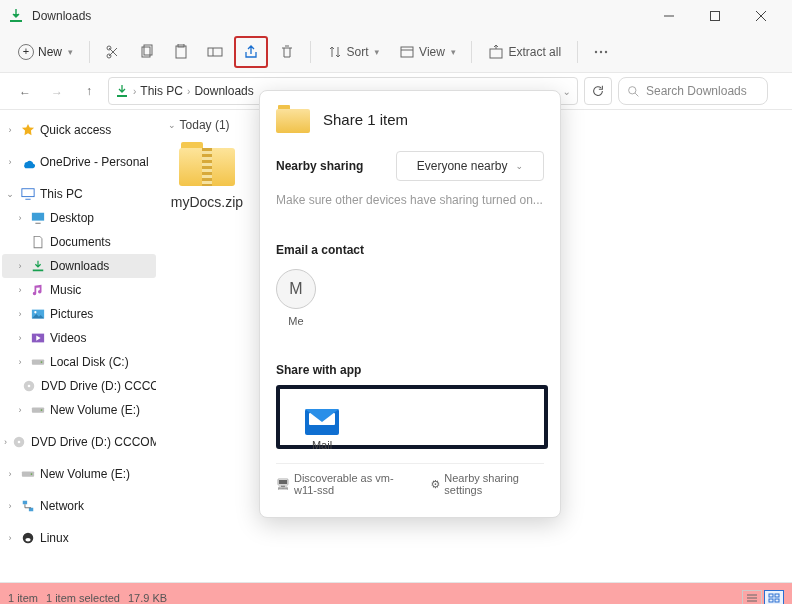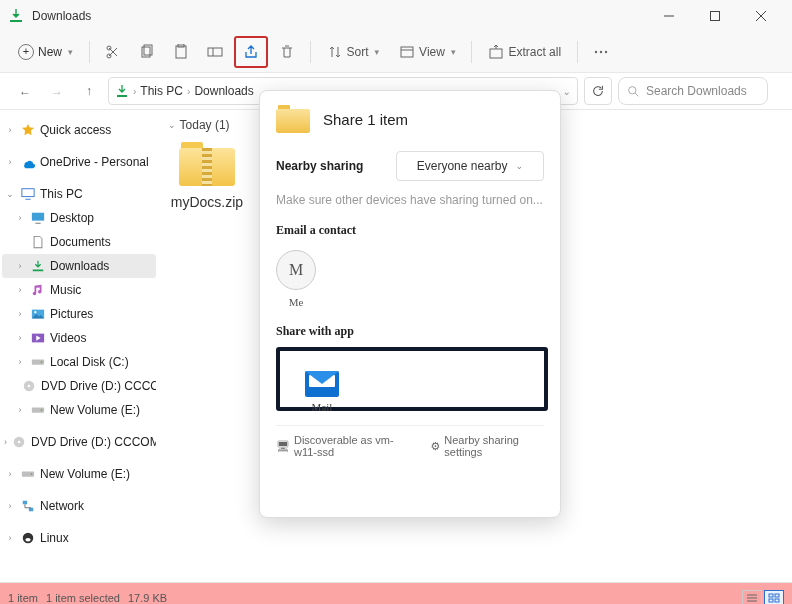--- a/index.html
+++ b/index.html
@@ -172,21 +172,21 @@
   .share-panel .sp-header .folder-mini .b { position:absolute; top:4px; left:0; right:0; bottom:0; background:linear-gradient(#fbe19a,#f1c24a); border-radius:2px;}
   .share-panel .sp-title { font-size:15px; color:#222;}
   .sp-row { display:flex; align-items:center; justify-content:space-between; margin-top:8px;}
   .sp-label { font-size:12px; color:#222; font-weight:600;}
   .sp-btn {
     height:30px; padding:0 20px; border:1px solid #ddd; border-radius:4px;
     background:#fff; font-size:12px; color:#333;
     display:flex; align-items:center; gap:6px;
   }
   .sp-hint { font-size:12px; color:#9a9a9a; margin-top:12px;}
-  .sp-section { margin-top:16px;font-family:Liberation Serif, serif;}
+  .sp-section { margin-top:36px;}
   .avatar { width:40px; height:40px; border-radius:50%; border:1px solid #ccc; display:flex; align-items:center; justify-content:center; font-size:16px; color:#555; background:#f5f5f5; margin-top:12px;}
   .avatar-name { font-size:11px; color:#555; margin-top:6px; text-align:center; width:40px;}
   .app-highlight {
     margin-top:8px;
     border: 4px solid #0f172a;
     border-radius:3px;
     padding: 20px;
     width: 272px;
     height: 64px;
   }

